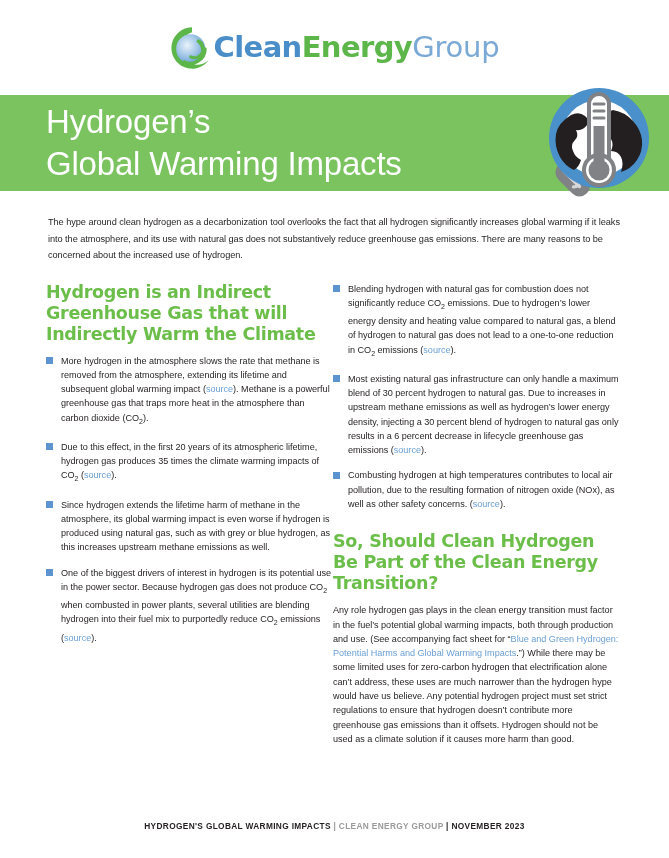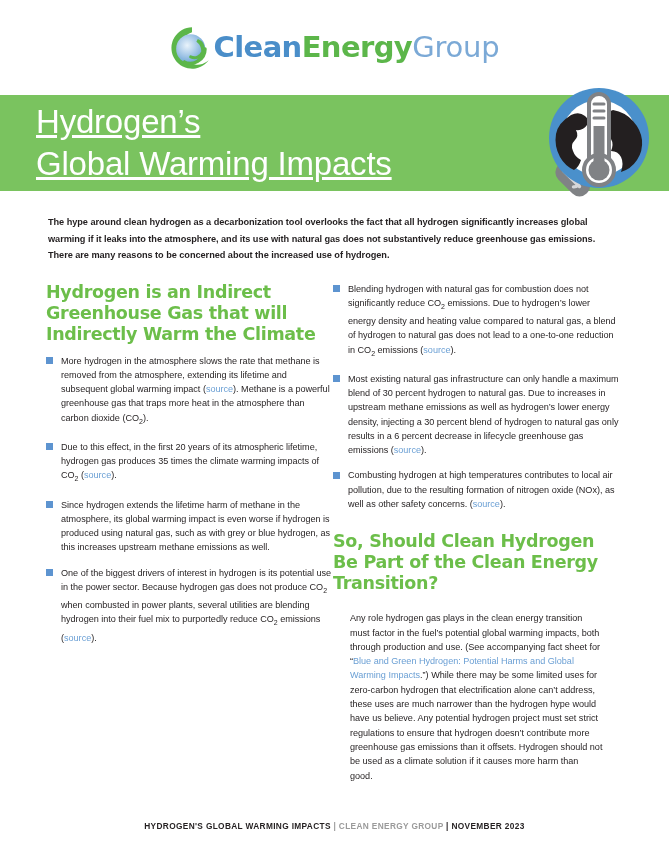--- a/index.html
+++ b/index.html
@@ -47,44 +47,43 @@
 
   
   .banner {
     position: relative;
     height: 96px;
     background: #7ac35f;
     margin: 0;
   }
   .banner-title {
     position: absolute;
-    left: 36px;
+    left: 46px;
     top: 6px;
     color: #ffffff;
     font-size: 33px;
     line-height: 42px;
     font-weight: normal;
     letter-spacing: -0.2px;
     white-space: pre-line;
     font-family: "Liberation Sans", sans-serif;
-    text-decoration: underline;
   }
   .banner-icon {
     position: absolute;
     right: 18px;
     top: -13px;
     width: 126px;
     height: 126px;
   }
 
   
   .intro {
     margin: 23px 48px 0 48px;
     font-size: 9.2px;
-    font-weight: bold;
+    font-weight: normal;
     line-height: 16.5px;
     color: #231f20;
     letter-spacing: -0.05px;
   }
 
   
   .columns {
     display: flex;
     margin: 18px 46px 0 46px;
   }
@@ -123,21 +122,21 @@
     position: absolute;
     left: 0;
     top: 3.5px;
     width: 7px;
     height: 7px;
     background: #5d94d0;
   }
   p.body-text {
     font-size: 9.1px;
     line-height: 14.3px;
-    margin: 17px;
+    margin: 0;
     color: #231f20;
     letter-spacing: -0.02px;
   }
   .lnk { color: #6a9fd4; }
   sub { font-size: 7px; }
 
   
   .footer {
     position: absolute;
     bottom: 27px;

